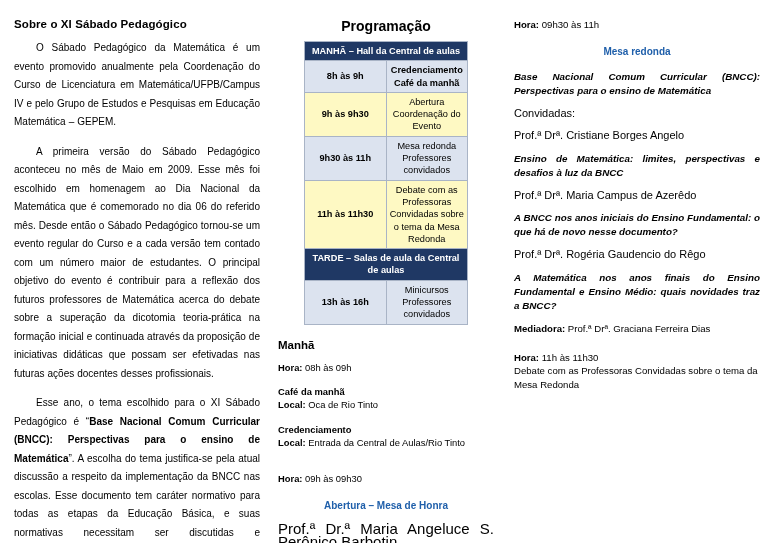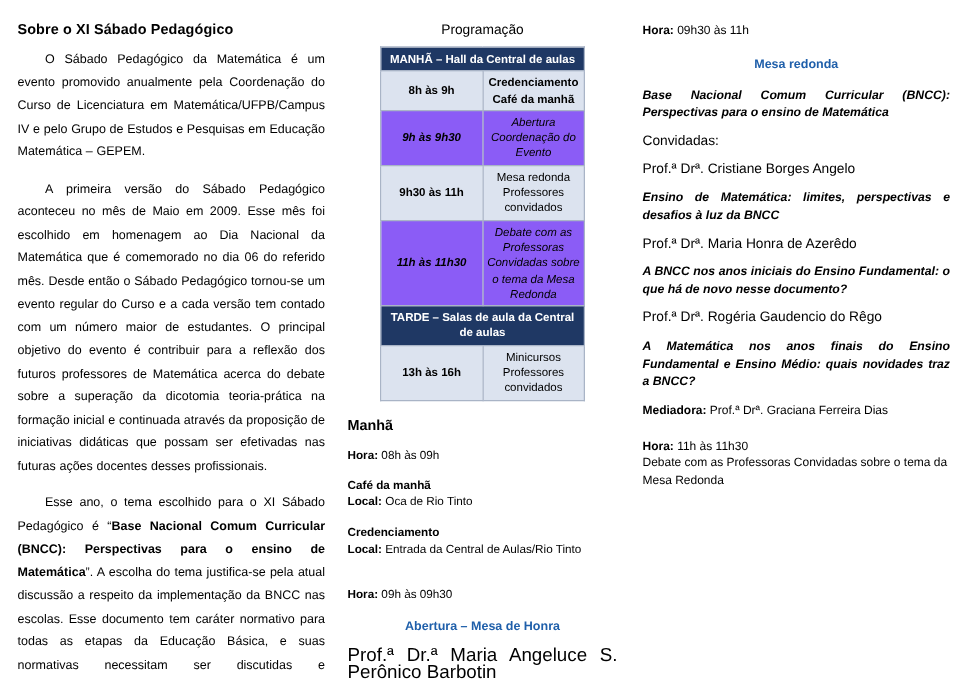--- a/index.html
+++ b/index.html
@@ -57,22 +57,22 @@
     line-height: 18.5px;
     text-align: justify;
     margin: 0 0 11px 0;
     text-indent: 22px;
     word-spacing: .2px;
   }
   .para b { font-weight: bold; }
 
   
   .mid-title {
-    font-size: 11px;
-    font-weight: normal;
+    font-size: 14px;
+    font-weight: bold;
     text-align: center;
     margin: 0 0 7px 0;
   }
   table.prog {
     border-collapse: collapse;
     width: 164px;
     margin: 0 auto;
     table-layout: fixed;
   }
   table.prog td {
@@ -88,21 +88,21 @@
     color: #ffffff;
     font-weight: bold;
     padding: 3px 4px;
     line-height: 12.6px;
   }
   td.tcell-time {
     width: 67px;
     font-weight: bold;
   }
   tr.shade td { background: #dce3ef; }
-  tr.plain  td { background: #8b5cf6; font-style: italic; }
+  tr.plain  td { background: #fef9c3; }
   tr.shade td.bold-body { font-weight: bold; }
 
   .sec-head {
     font-size: 11.5px;
     font-weight: bold;
     margin: 14px 0 10px 0;
   }
   .m-line {
     font-size: 9.4px;
     line-height: 13.4px;
@@ -253,21 +253,21 @@
 
     <h4 class="r-blue">Mesa redonda</h4>
 
     <p class="r-topic">Base Nacional Comum Curricular (BNCC): Perspectivas para o ensino de Matemática</p>
 
     <p class="r-plain">Convidadas:</p>
 
     <div>
         <p class="r-plain">Prof.ª Drª. Cristiane Borges Angelo</p>
         <p class="r-topic">Ensino de Matemática: limites, perspectivas e desafios à luz da BNCC</p>
-        <p class="r-plain">Prof.ª Drª. Maria Honra de Azerêdo</p>
+        <p class="r-plain">Prof.ª Drª. Maria Campus de Azerêdo</p>
         <p class="r-topic">A BNCC nos anos iniciais do Ensino Fundamental: o que há de novo nesse documento?</p>
         <p class="r-plain">Prof.ª Drª. Rogéria Gaudencio do Rêgo</p>
         <p class="r-topic">A Matemática nos anos finais do Ensino Fundamental e Ensino Médio: quais novidades traz a BNCC?</p>
       </div>
 
     <p class="r-med">
       <b>Mediadora:</b><span> Prof.ª Drª. Graciana Ferreira Dias</span>
     </p>
 
     <div class="r-gap-lg"></div>

